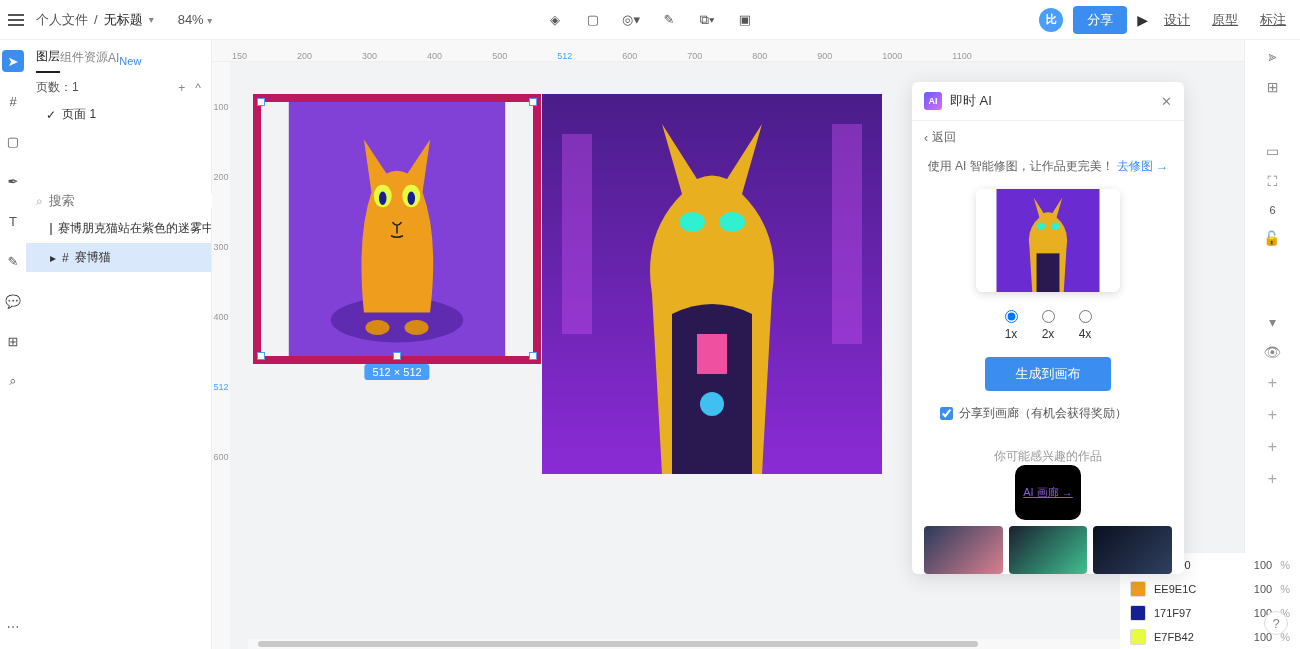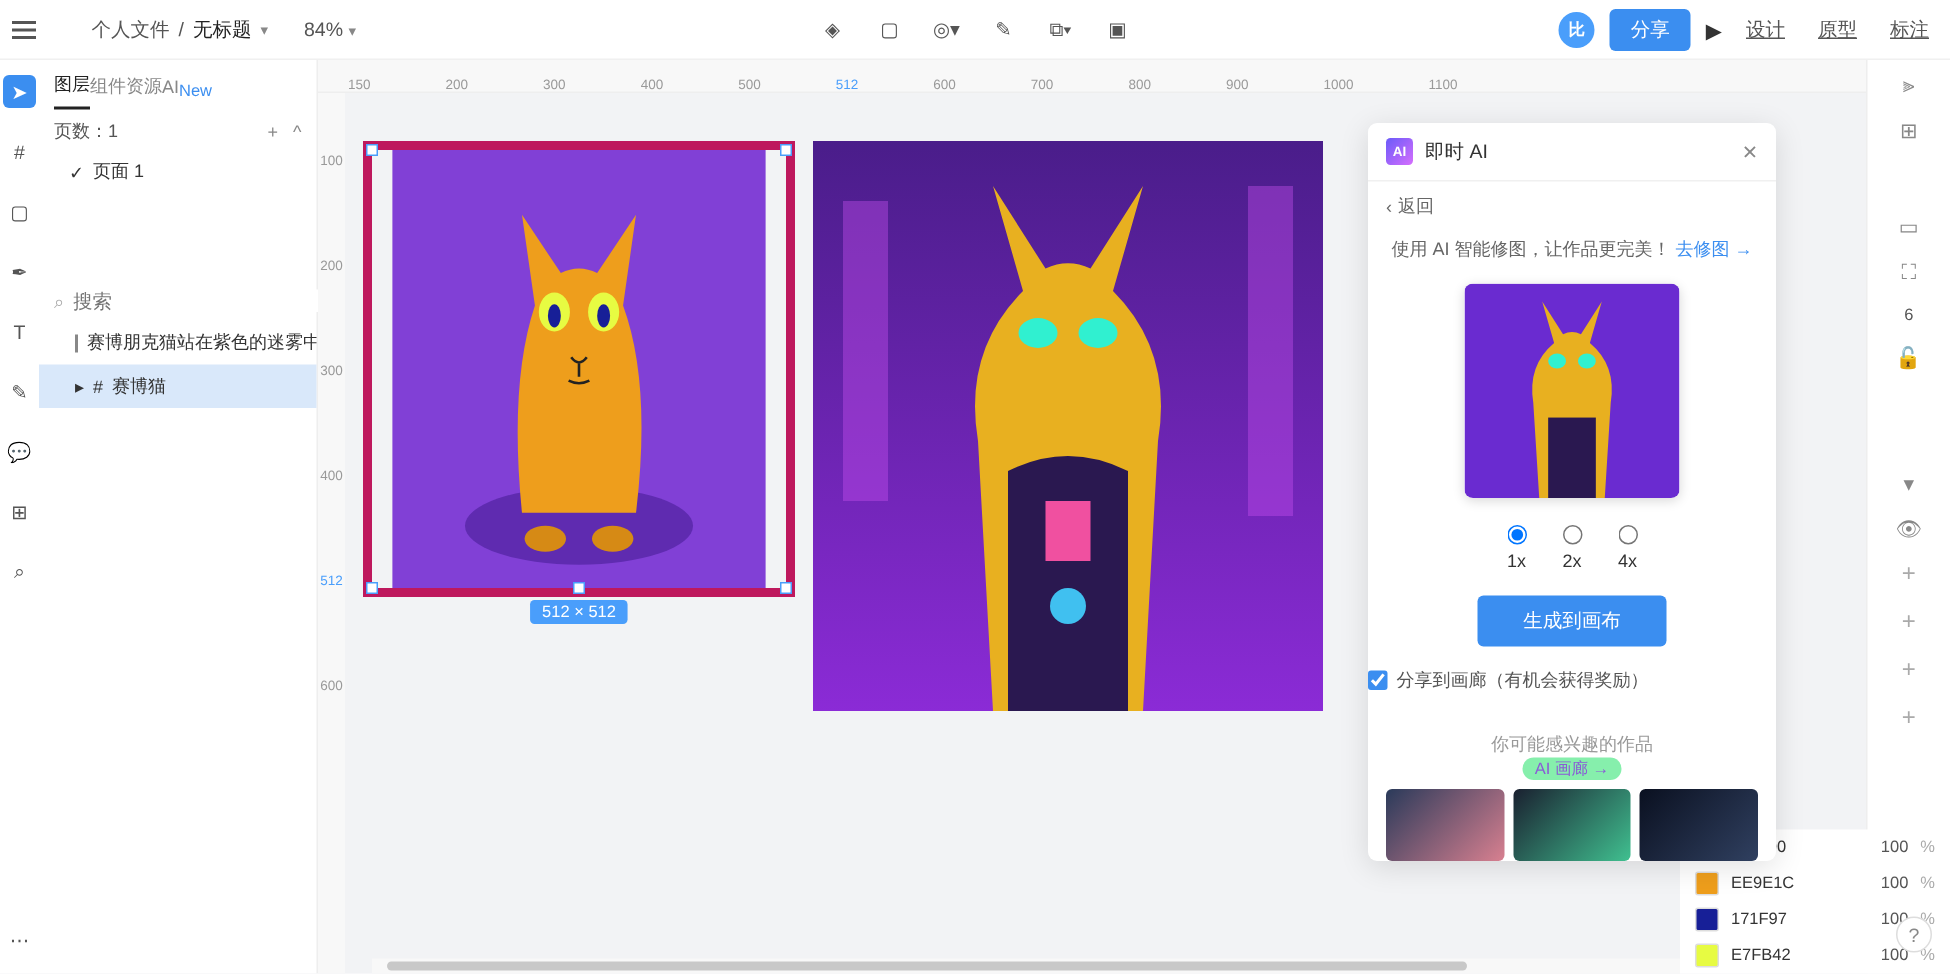--- a/index.html
+++ b/index.html
@@ -1,21 +1,21 @@
 <!DOCTYPE html>
 <html><head>
 <meta charset="utf-8">
 <style>
 * { box-sizing: border-box; margin: 0; padding: 0; font-family: -apple-system, "PingFang SC", "Microsoft YaHei", sans-serif; }
 body { width: 1300px; height: 649px; overflow: hidden; background: #fff; font-size: 13px; color: #333; }
 
 .topbar { height: 40px; display: flex; align-items: center; padding: 0 8px; gap: 8px; border-bottom: 1px solid #f0f0f0; }
 .menu-icon { width: 20px; height: 20px; display: flex; flex-direction: column; justify-content: center; gap: 3px; cursor: pointer; }
 .menu-icon span { height: 2px; background: #555; width: 16px; }
-.breadcrumb { display: flex; align-items: center; gap: 6px; color: #555; font-size: 13px; margin-left: 25px; }
+.breadcrumb { display: flex; align-items: center; gap: 6px; color: #555; font-size: 13px; }
 .breadcrumb .title { color: #222; font-weight: 500; }
 .chev-down { font-size: 10px; color: #888; }
 .zoom { margin-left: 16px; color: #555; cursor: pointer; }
 .top-center { position: absolute; left: 50%; transform: translateX(-50%); display: flex; gap: 18px; align-items: center; }
 .top-center .ti { width: 20px; height: 20px; display: flex; align-items: center; justify-content: center; cursor: pointer; color: #555; }
 .top-right { margin-left: auto; display: flex; align-items: center; gap: 10px; }
 .bi-badge { width: 24px; height: 24px; border-radius: 50%; background: #4a9efb; color: #fff; display: flex; align-items: center; justify-content: center; font-size: 11px; font-weight: 600; }
 .share-btn { background: #3b8ef0; color: #fff; padding: 5px 14px; border-radius: 4px; font-size: 13px; cursor: pointer; }
 .play { font-size: 14px; cursor: pointer; }
 .mode { color: #555; cursor: pointer; padding: 0 6px; text-decoration: underline; }
@@ -39,21 +39,21 @@
 .search-row input { border: none; outline: none; flex: 1; font-size: 13px; }
 .layers { font-size: 12px; }
 .layer { padding: 6px 10px 6px 24px; display: flex; align-items: center; gap: 6px; cursor: pointer; white-space: nowrap; overflow: hidden; text-overflow: ellipsis; }
 .layer.selected { background: #d9e8fa; }
 .layer .ic { width: 12px; height: 12px; border: 1px solid #888; display: inline-block; }
 
 .canvas-wrap { flex: 1; background: #f2f3f5; position: relative; overflow: hidden; }
 .ruler-h { height: 22px; background: #f8f8f8; display: flex; align-items: flex-end; font-size: 9px; color: #999; padding-left: 20px; gap: 50px; border-bottom: 1px solid #eee; }
 .ruler-v { position: absolute; left: 0; top: 22px; bottom: 0; width: 18px; background: #f8f8f8; display: flex; flex-direction: column; align-items: center; font-size: 9px; color: #999; gap: 60px; padding-top: 40px; }
 .canvas-body { position: absolute; left: 18px; top: 22px; right: 0; bottom: 0; }
-.selected-frame { position: absolute; left: 12px; top: 32px; width: 288px; height: 304px; border: 6px solid #be185d; }
+.selected-frame { position: absolute; left: 23px; top: 32px; width: 288px; height: 270px; border: 8px solid #be185d; }
 .handle { position: absolute; width: 8px; height: 8px; background: #fff; border: 1.5px solid #4a9efb; }
 .selected-frame .h1 { left: -4px; top: -4px; }
 .selected-frame .h2 { right: -4px; top: -4px; }
 .selected-frame .h3 { left: -4px; bottom: -4px; }
 .selected-frame .h4 { right: -4px; bottom: -4px; }
 .selected-frame .hm { left: 50%; bottom: -4px; transform: translateX(-50%); }
 .cat-art { width: 100%; height: 100%; }
 .size-pill { position: absolute; left: 50%; bottom: -24px; transform: translateX(-50%); background: #4a9efb; color: #fff; font-size: 11px; padding: 2px 8px; border-radius: 3px; }
 .cyber-frame { position: absolute; left: 312px; top: 32px; width: 340px; height: 380px; }
 
@@ -61,24 +61,24 @@
 .ai-head { padding: 10px 12px; display: flex; align-items: center; gap: 8px; border-bottom: 1px solid #f0f0f0; }
 .ai-logo { width: 18px; height: 18px; background: linear-gradient(135deg,#6a5af9,#d66efd); border-radius: 3px; display: flex; align-items: center; justify-content: center; color: #fff; font-size: 9px; font-weight: 700; }
 .ai-close { margin-left: auto; cursor: pointer; color: #888; }
 .ai-back { padding: 8px 12px; color: #666; font-size: 12px; cursor: pointer; display: flex; align-items: center; gap: 4px; }
 .ai-hint { text-align: center; font-size: 12px; color: #666; padding: 4px 12px; }
 .ai-hint a { color: #3b8ef0; text-decoration: none; }
 .preview-box { margin: 10px auto; width: 144px; height: 144px; border-radius: 6px; overflow: hidden; box-shadow: 0 2px 8px rgba(0,0,0,.15); }
 .radios { display: flex; justify-content: center; gap: 24px; font-size: 12px; padding: 8px; }
 .radios label { display: flex; align-items: center; gap: 4px; cursor: pointer; flex-direction: column; }
 .gen-btn { margin: 8px auto; width: 126px; padding: 8px; background: #3b8ef0; color: #fff; text-align: center; border-radius: 4px; font-size: 13px; cursor: pointer; }
-.share-check { display: flex; gap: 6px; padding: 6px 0; font-size: 12px; color: #555; }
+.share-check { display: flex; gap: 6px; padding: 6px 28px; font-size: 12px; color: #555; }
 .share-check input { accent-color: #3b8ef0; }
 .interest { padding: 20px 12px 6px; font-size: 12px; color: #999; display: flex; justify-content: space-between; align-items: center; flex-direction: column; }
-.interest .link { background: #86efac; color: #8a5bd6; padding: 0 8px; border-radius: 10px; font-size: 11px; cursor: pointer; }
+.interest .link { background: #000000; color: #8a5bd6; padding: 20px 8px; border-radius: 10px; font-size: 11px; cursor: pointer; text-decoration: underline; }
 .thumbs { display: flex; gap: 6px; padding: 0 12px; }
 .thumbs .th { flex: 1; height: 48px; border-radius: 4px; }
 
 .right-panel { width: 56px; border-left: 1px solid #eee; display: flex; flex-direction: column; align-items: center; padding-top: 8px; gap: 14px; color: #888; font-size: 14px; }
 .right-panel .ri { cursor: pointer; }
 .right-panel .plus { font-size: 16px; color: #aaa; }
 
 .color-list { position: absolute; right: 0; bottom: 0; width: 180px; background: #fff; font-size: 11px; z-index: 5; }
 .color-row { display: flex; align-items: center; padding: 4px 10px; gap: 8px; }
 .sw { width: 16px; height: 16px; border-radius: 2px; border: 1px solid #ddd; }

